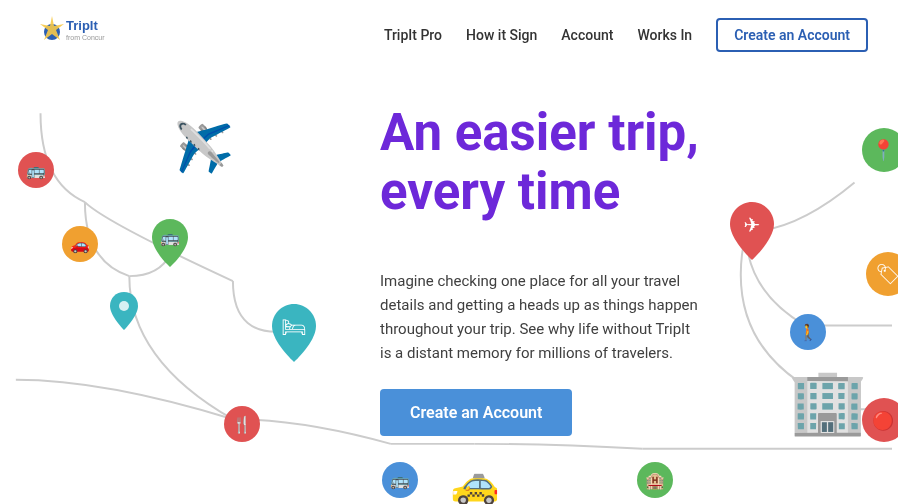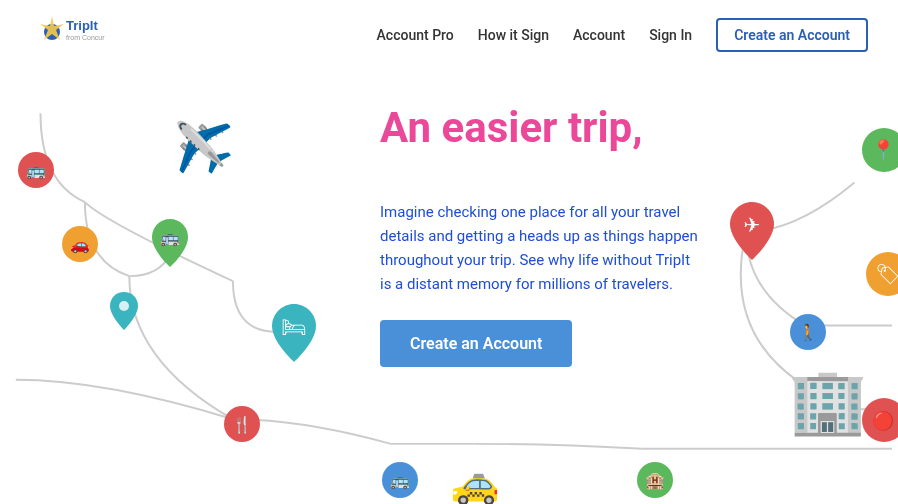--- a/index.html
+++ b/index.html
@@ -67,29 +67,29 @@
 
     
     .hero-text {
       position: absolute;
       left: 380px;
       top: 40px;
       max-width: 320px;
       z-index: 5;
     }
     .hero-text h1 {
-      font-size: 42px;
+      font-size: 51px;
       font-weight: 700;
-      color: #ec4899;
+      color: #6d28d9;
       line-height: 1.15;
       margin-bottom: 18px;
     }
     .hero-text p {
       font-size: 15px;
-      color: #1d4ed8;
+      color: #404040;
       line-height: 1.6;
       margin-bottom: 24px;
       margin-top: 48px;
     }
     .btn-cta {
       display: inline-block;
       background: #4a90d9;
       color: #fff;
       padding: 14px 30px;
       border-radius: 4px;
@@ -152,24 +152,24 @@
 
       <circle cx="22" cy="20" r="8" fill="#2b5fb3"></circle>
       <polygon points="22,4 24,14 34,12 26,18 30,28 22,22 14,28 18,18 10,12 20,14" fill="#f7c948" opacity="0.9"></polygon>
 
       <text x="36" y="18" font-family="Arial" font-size="13" font-weight="700" fill="#2b5fb3">TripIt</text>
       <text x="36" y="28" font-family="Arial" font-size="7" fill="#999">from Concur</text>
     </svg>
   </div>
 
   <nav>
-    <a href="#">Account Pro</a>
+    <a href="#">TripIt Pro</a>
     <a href="#">How it Sign</a>
     <a href="#">Account</a>
-    <a href="#">Sign In</a>
+    <a href="#">Works In</a>
     <a href="#" class="btn-create">Create an Account</a>
   </nav>
 </header>
 
 <div class="hero">
 
   <svg class="map-svg" viewBox="0 0 898 450">
 
     <path d="M 35 50 Q 35 120 80 140" stroke="#ccc" stroke-width="2" fill="none"></path>
     <path d="M 80 140 Q 80 200 125 215" stroke="#ccc" stroke-width="2" fill="none"></path>
@@ -257,18 +257,19 @@
 
   <div class="building" style="right:30px; top:300px; font-size:64px;">🏢</div>
 
   <div class="pin" style="right:-8px; top:334px;">
     <div class="circle-icon" style="background:#e05252; width:44px; height:44px; font-size:18px;">🔴</div>
   </div>
 
   <div class="hero-text">
     <h1>
       <span>An easier trip,</span><br>
+      <span>every time</span>
     </h1>
     <p>Imagine checking one place for all your travel details and getting a heads up as things happen throughout your trip. See why life without TripIt is a distant memory for millions of travelers.</p>
     <a href="#" class="btn-cta">Create an Account</a>
   </div>
 
 </div>
 
 </body></html>

